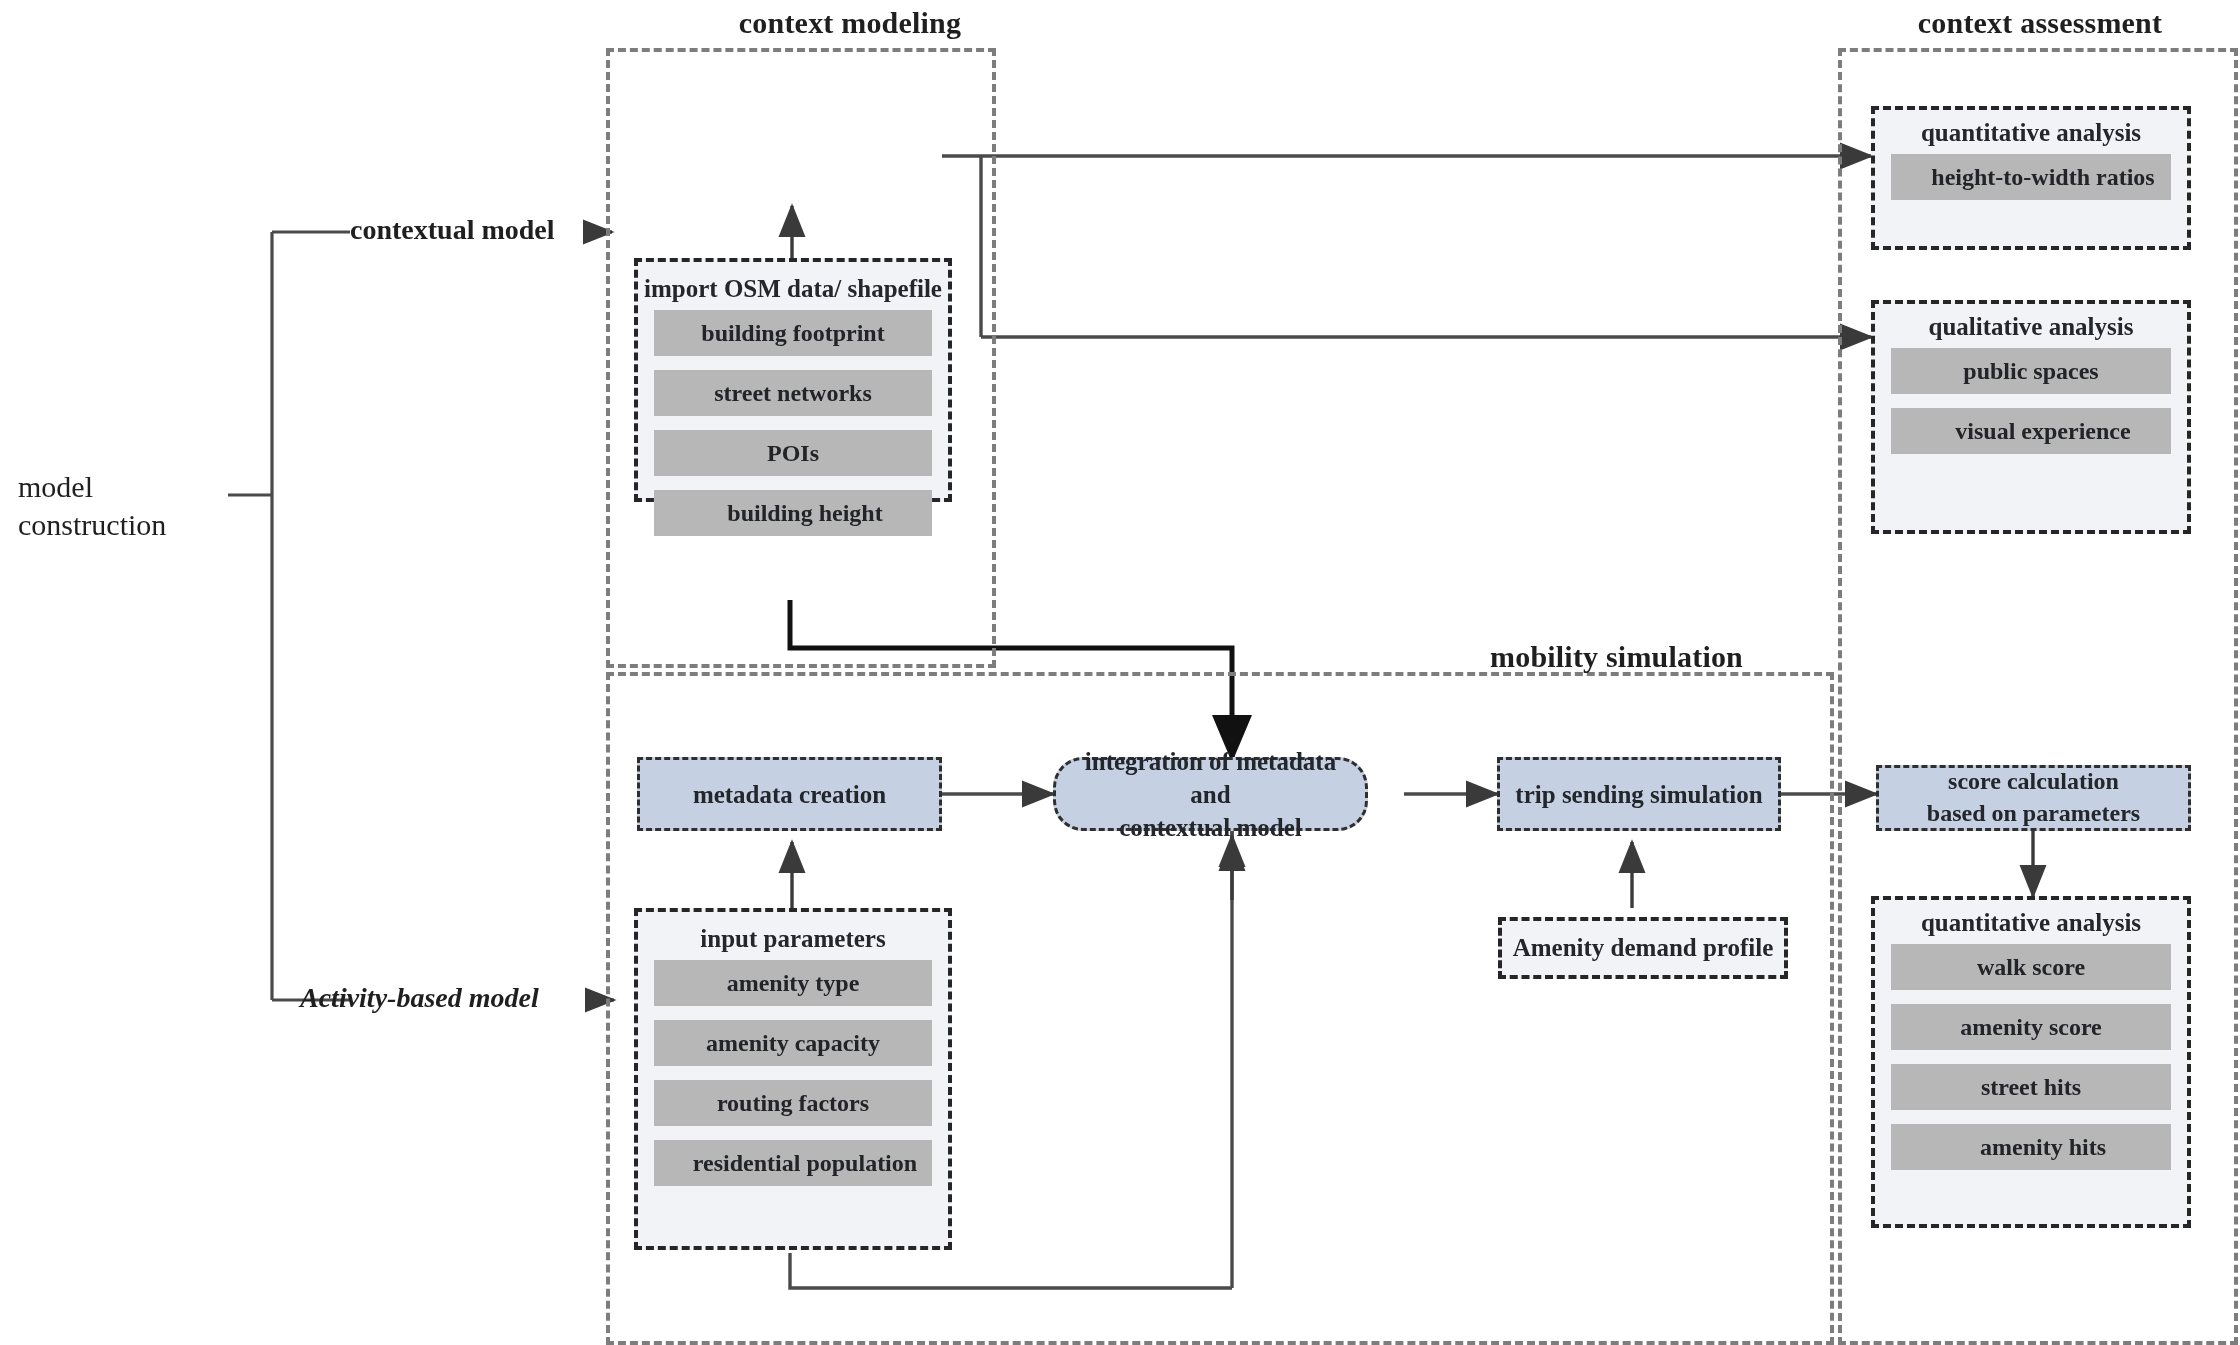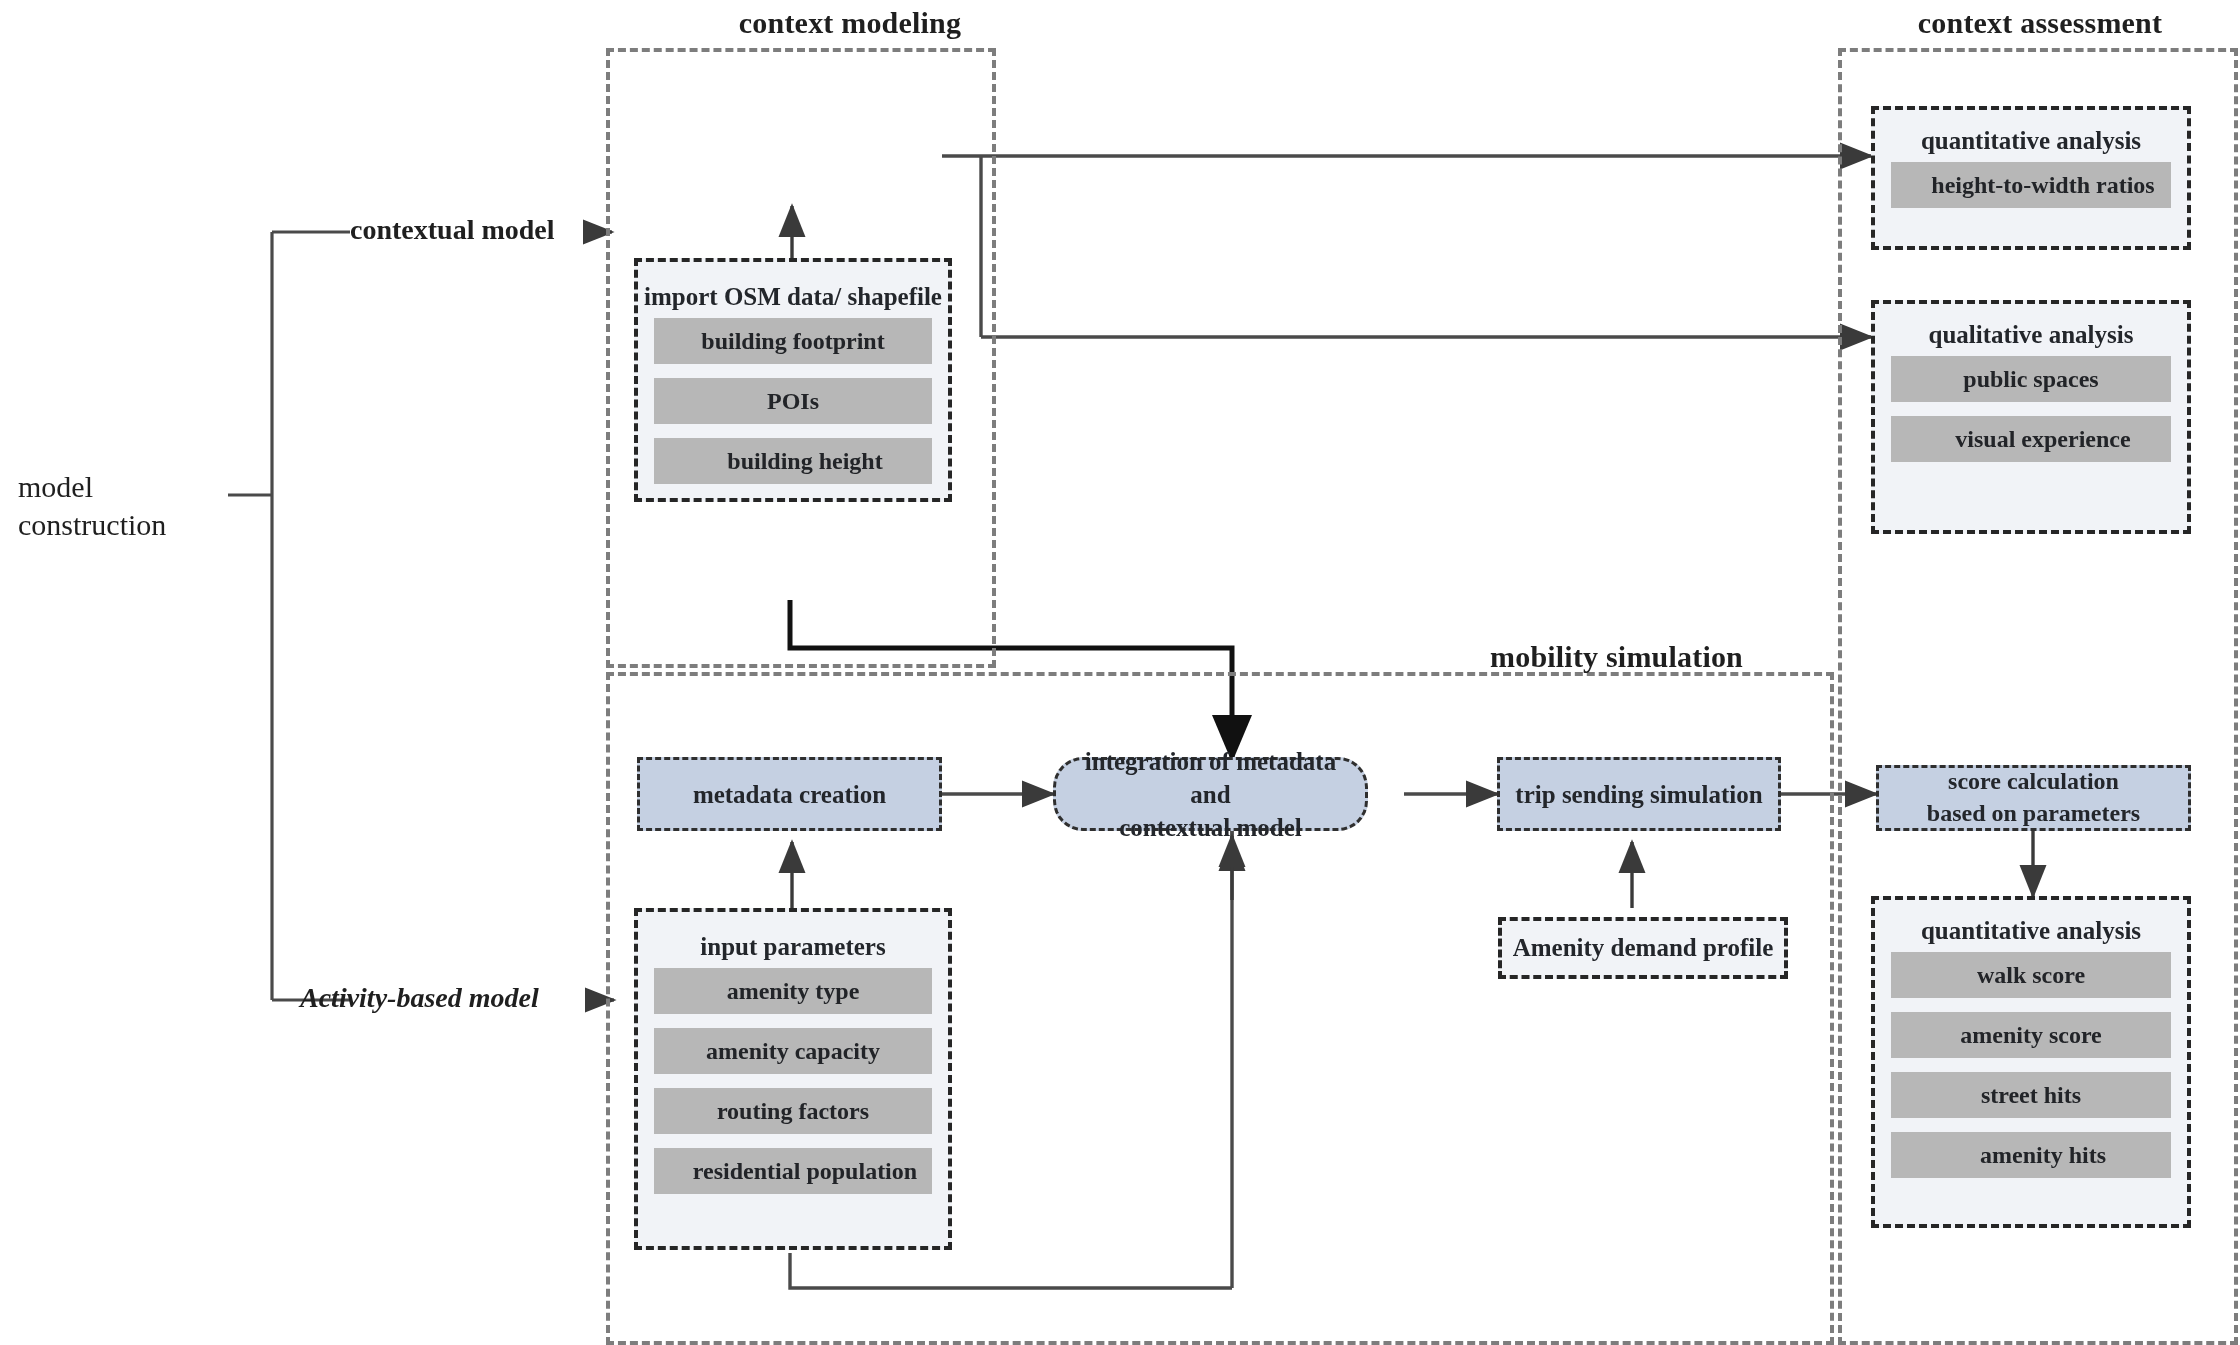--- a/index.html
+++ b/index.html
@@ -70,21 +70,21 @@
     align-items:center;
     padding:10px 16px;
   }
   .panel-title{
     font-size:25px;
     font-weight:700;
     color:#23262b;
     text-align:center;
     line-height:1.2;
     white-space:nowrap;
-    margin:10px 0 6px 0;
+    margin:2px 0 6px 0;
   }
   .panel-item{
     width:100%;
     box-sizing:border-box;
     background:#b7b7b7;
     color:#222428;
     font-size:24px;
     font-weight:700;
     text-align:center;
     line-height:1;
@@ -219,20 +219,21 @@
   </div>
 
   <div class="free-label edge" style="left:350px; top:212px;">contextual model</div>
 
   <div class="free-label edge" style="left:300px; top:980px;font-style:italic;">Activity-based model</div>
 
 
   <div class="panel" style="left:634px; top:258px; width:318px; height:244px;">
     <div class="panel-title">import OSM data/ shapefile</div>
     <div class="panel-item">building footprint</div>
+    <div class="panel-item">street networks</div>
     <div class="panel-item">POIs</div>
     <div class="panel-item">building height</div>
   </div>
 
   <div class="panel" style="left:1871px; top:106px; width:320px; height:144px; padding-top:6px;">
     <div class="panel-title">quantitative analysis</div>
     <div class="panel-item">height-to-width ratios</div>
   </div>
 
   <div class="panel" style="left:1871px; top:300px; width:320px; height:234px; padding-top:6px;">

